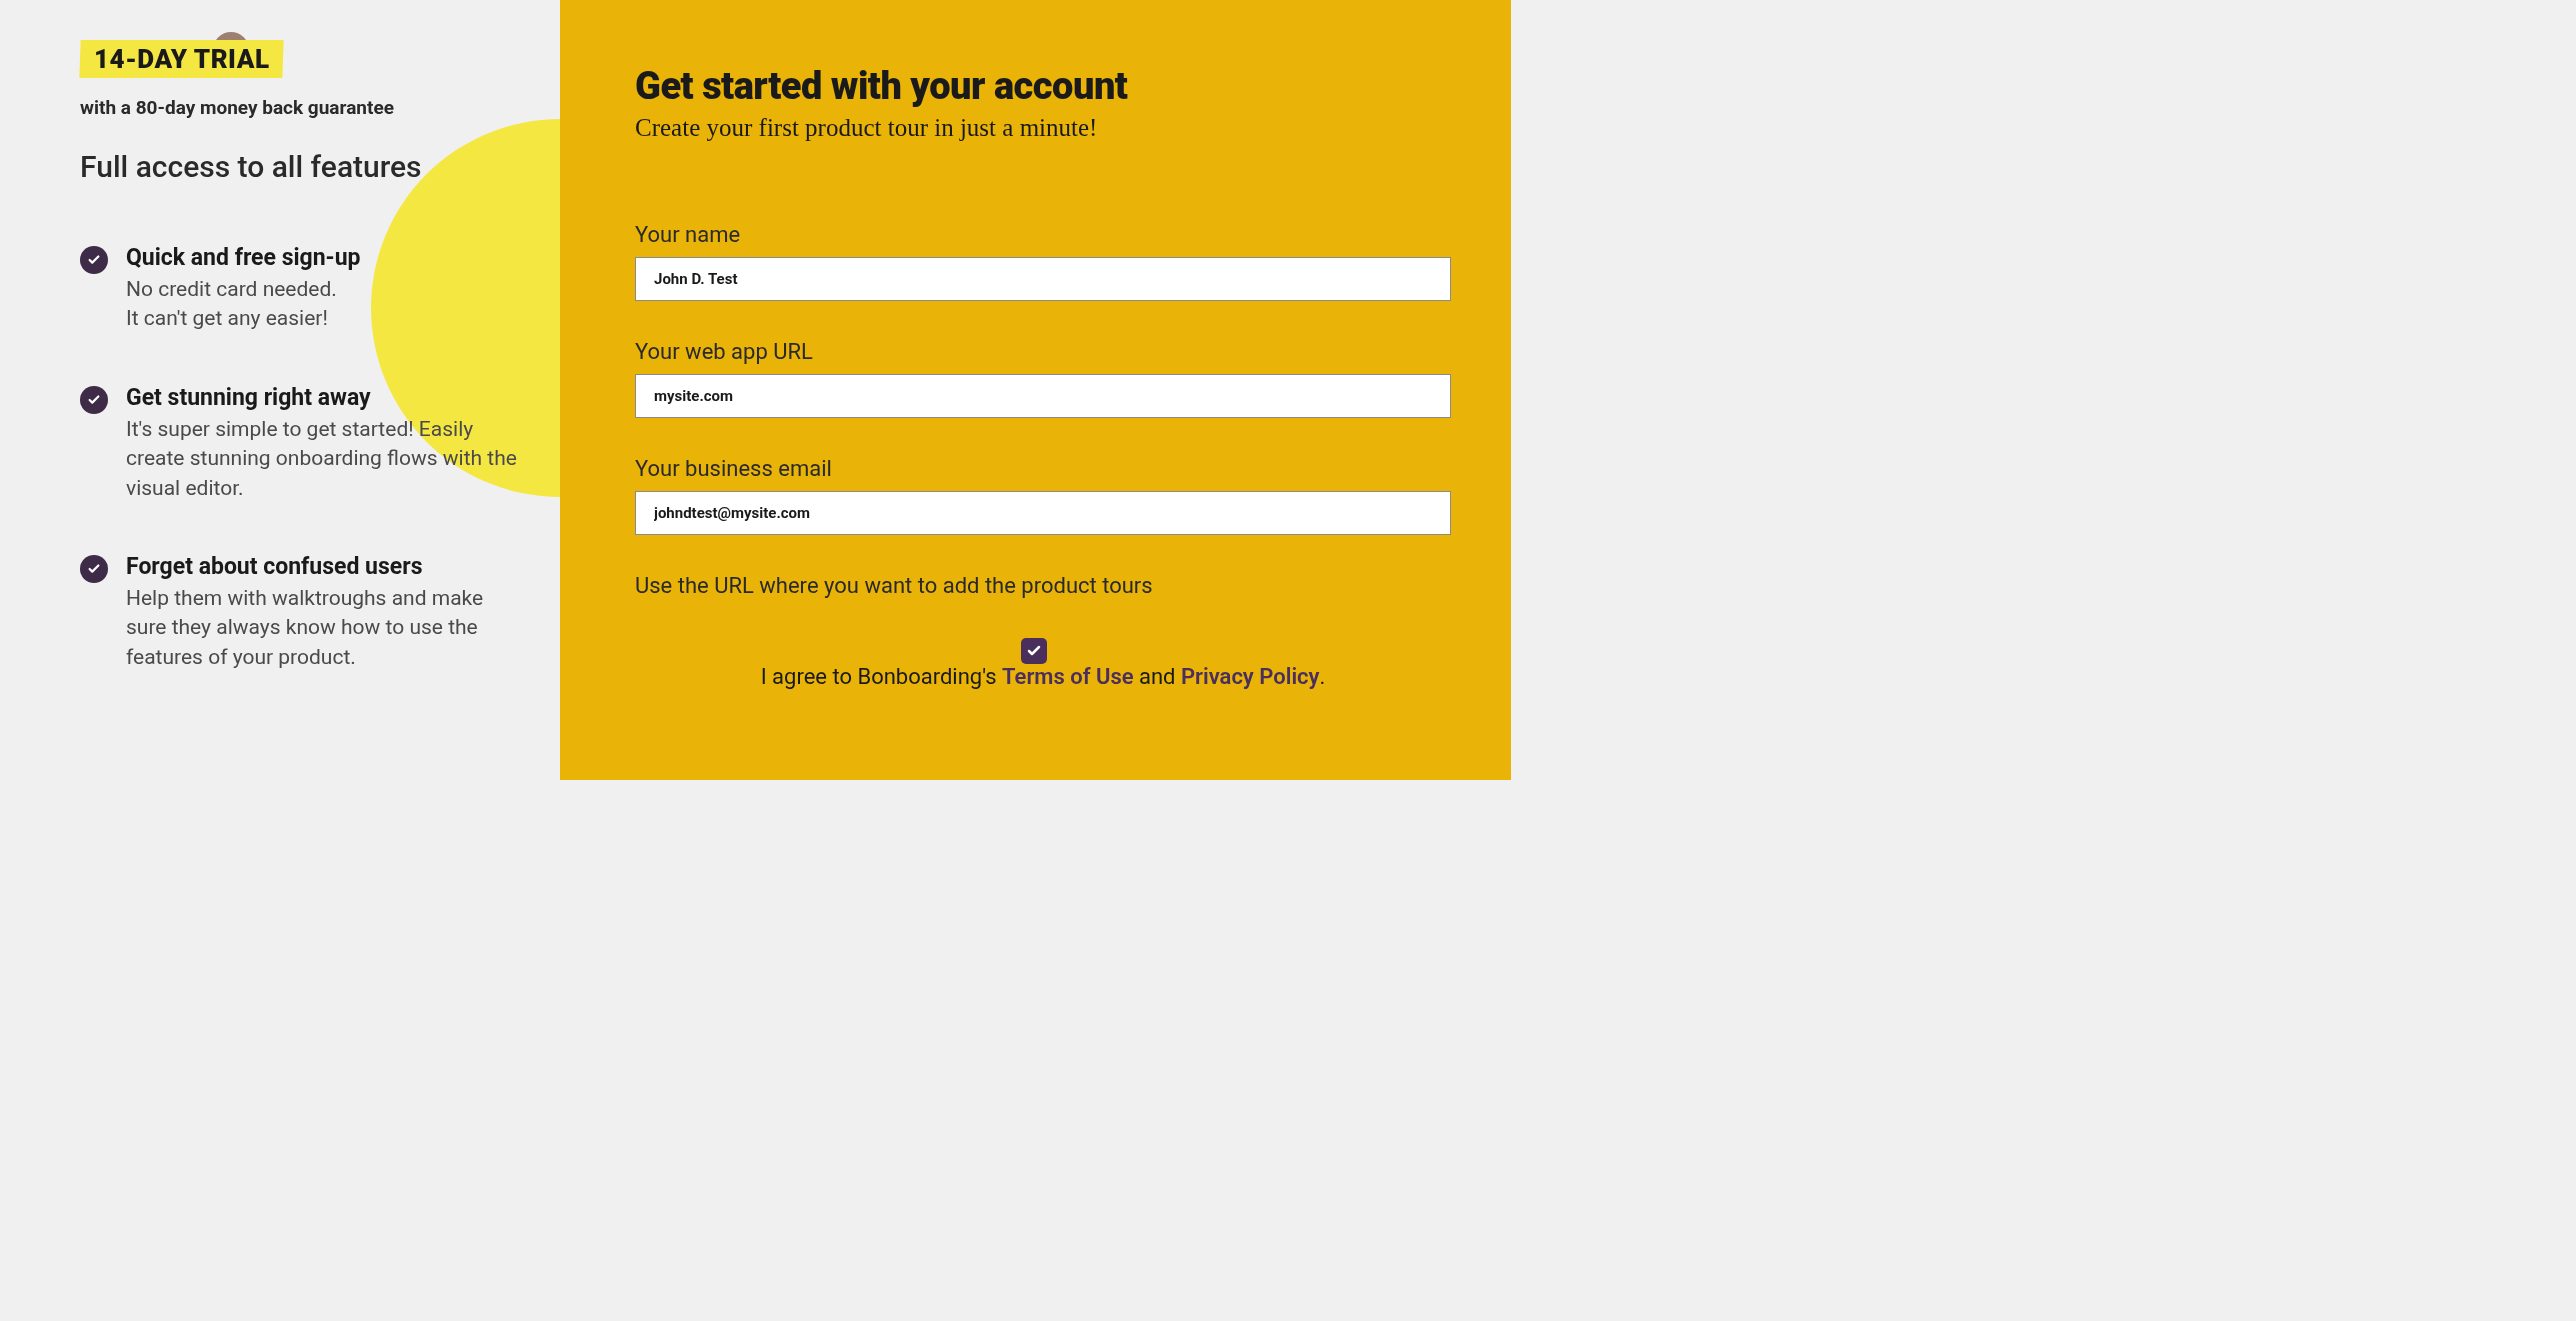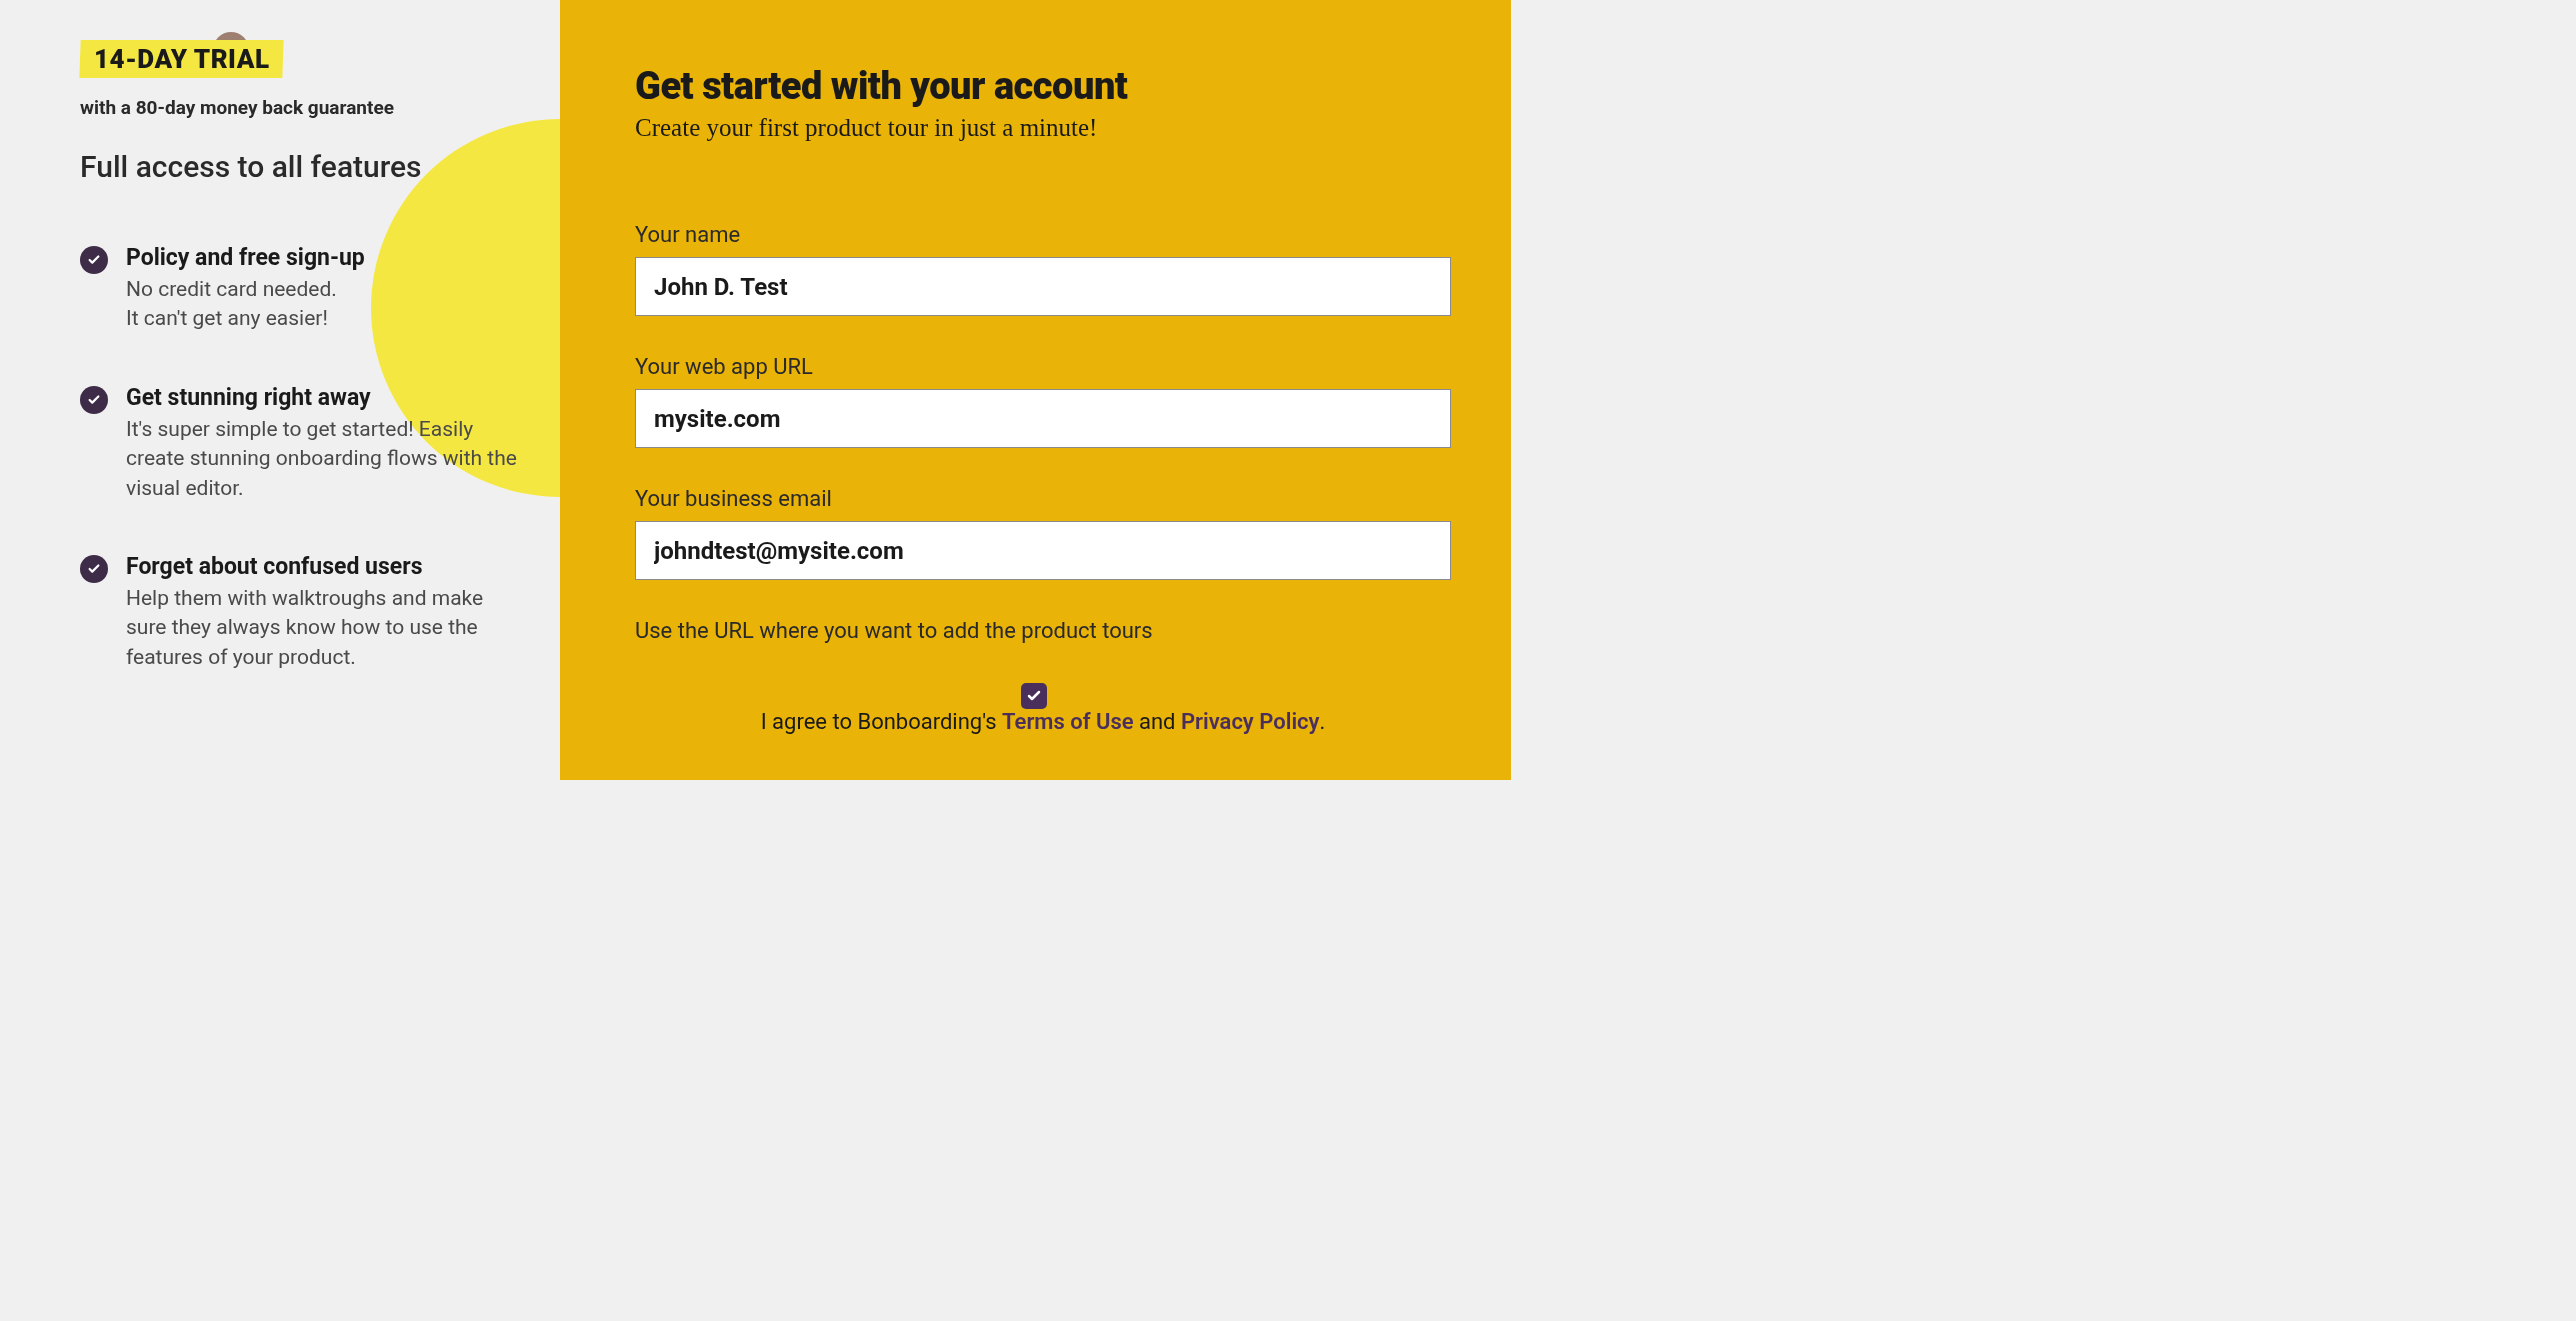--- a/index.html
+++ b/index.html
@@ -148,24 +148,24 @@
     }
     .form-label {
       display: block;
       font-size: 22px;
       color: #2a2a2a;
       margin-bottom: 10px;
       font-weight: 400;
     }
     .form-input {
       width: 816px;
-      height: 59px;
+      height: 44px;
       border: 1px solid #8a8a8a;
       padding: 0 18px;
-      font-size: 24px;
+      font-size: 15px;
       font-weight: 700;
       color: #1a1a1a;
       background: #fff;
       font-family: inherit;
     }
     .url-hint {
       font-size: 22px;
       color: #2a2a2a;
       margin-top: 10px;
       margin-bottom: 40px;
@@ -222,21 +222,21 @@
 
     <div class="feature-list">
 
       <div class="feature-item">
         <div class="check-circle">
           <svg viewBox="0 0 16 16" fill="none">
               <path d="M3 8l3 3 7-7" stroke="#fff" stroke-width="2.5" stroke-linecap="round" stroke-linejoin="round"></path>
             </svg>
         </div>
         <div class="feature-content">
-          <div class="feature-title">Policy and free sign-up</div>
+          <div class="feature-title">Quick and free sign-up</div>
           <div class="feature-desc">No credit card needed.<br>It can't get any easier!</div>
         </div>
       </div>
 
       <div class="feature-item">
         <div class="check-circle">
           <svg viewBox="0 0 16 16" fill="none">
               <path d="M3 8l3 3 7-7" stroke="#fff" stroke-width="2.5" stroke-linecap="round" stroke-linejoin="round"></path>
             </svg>
         </div>

